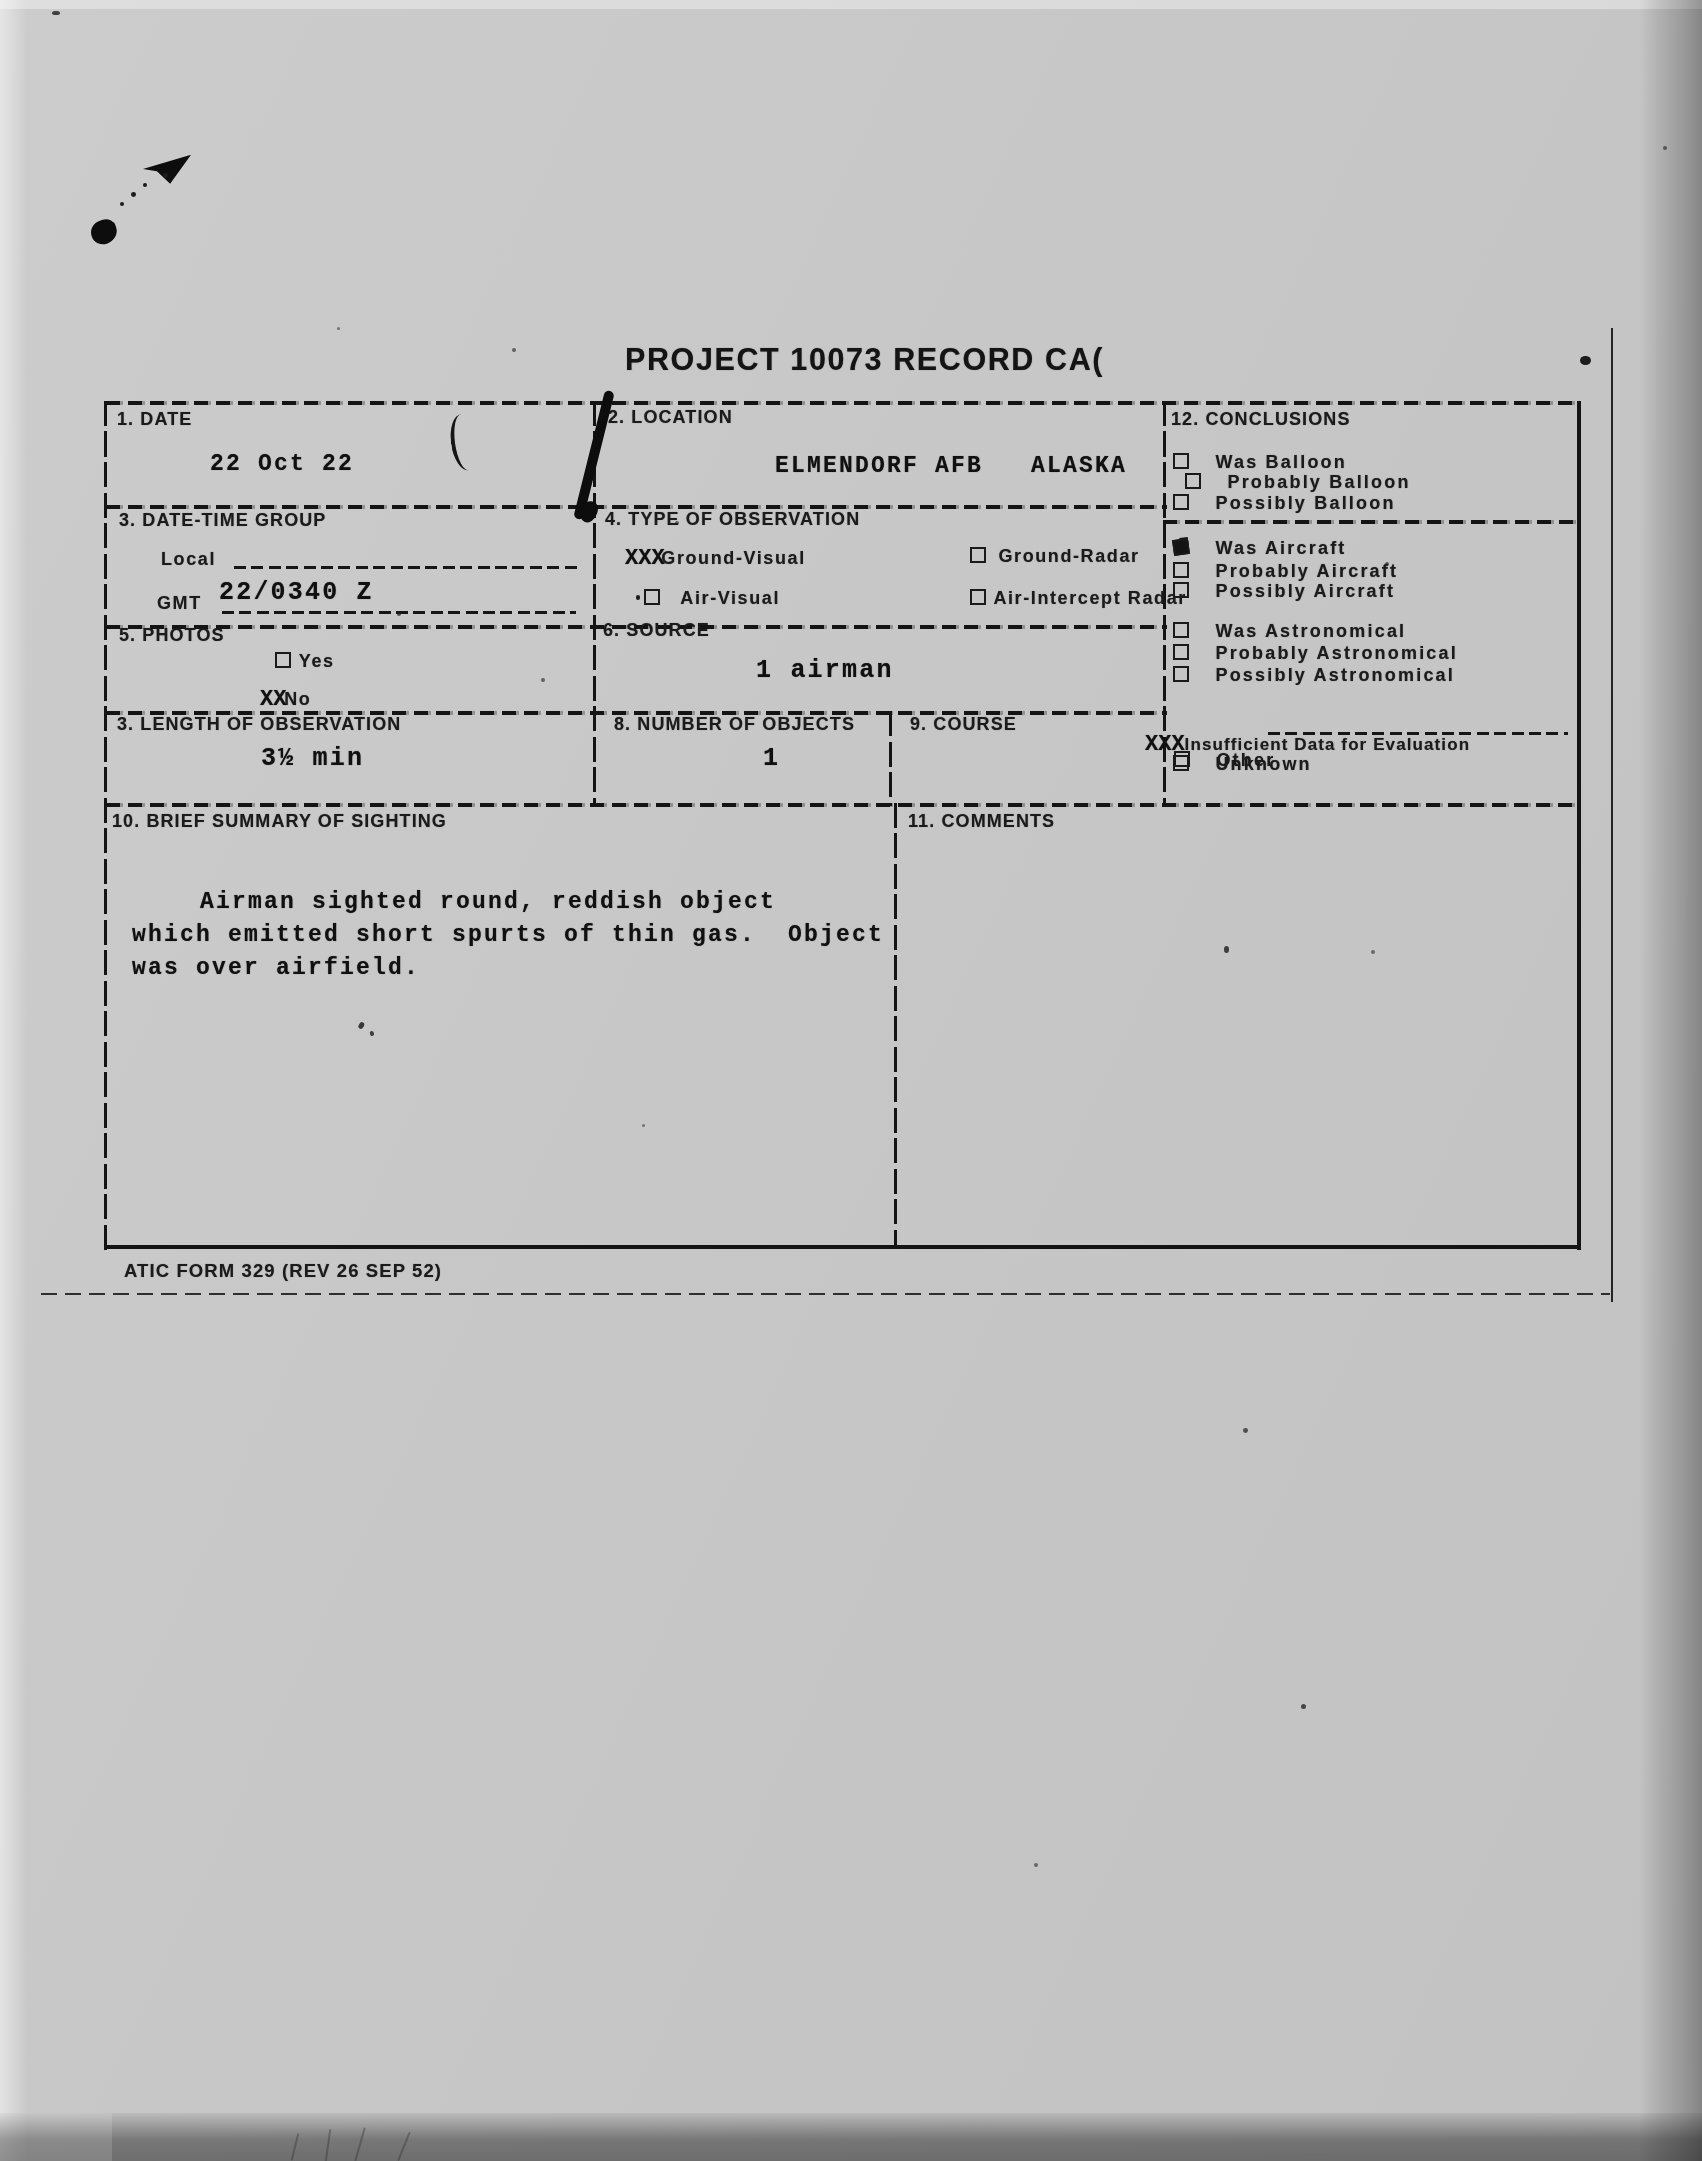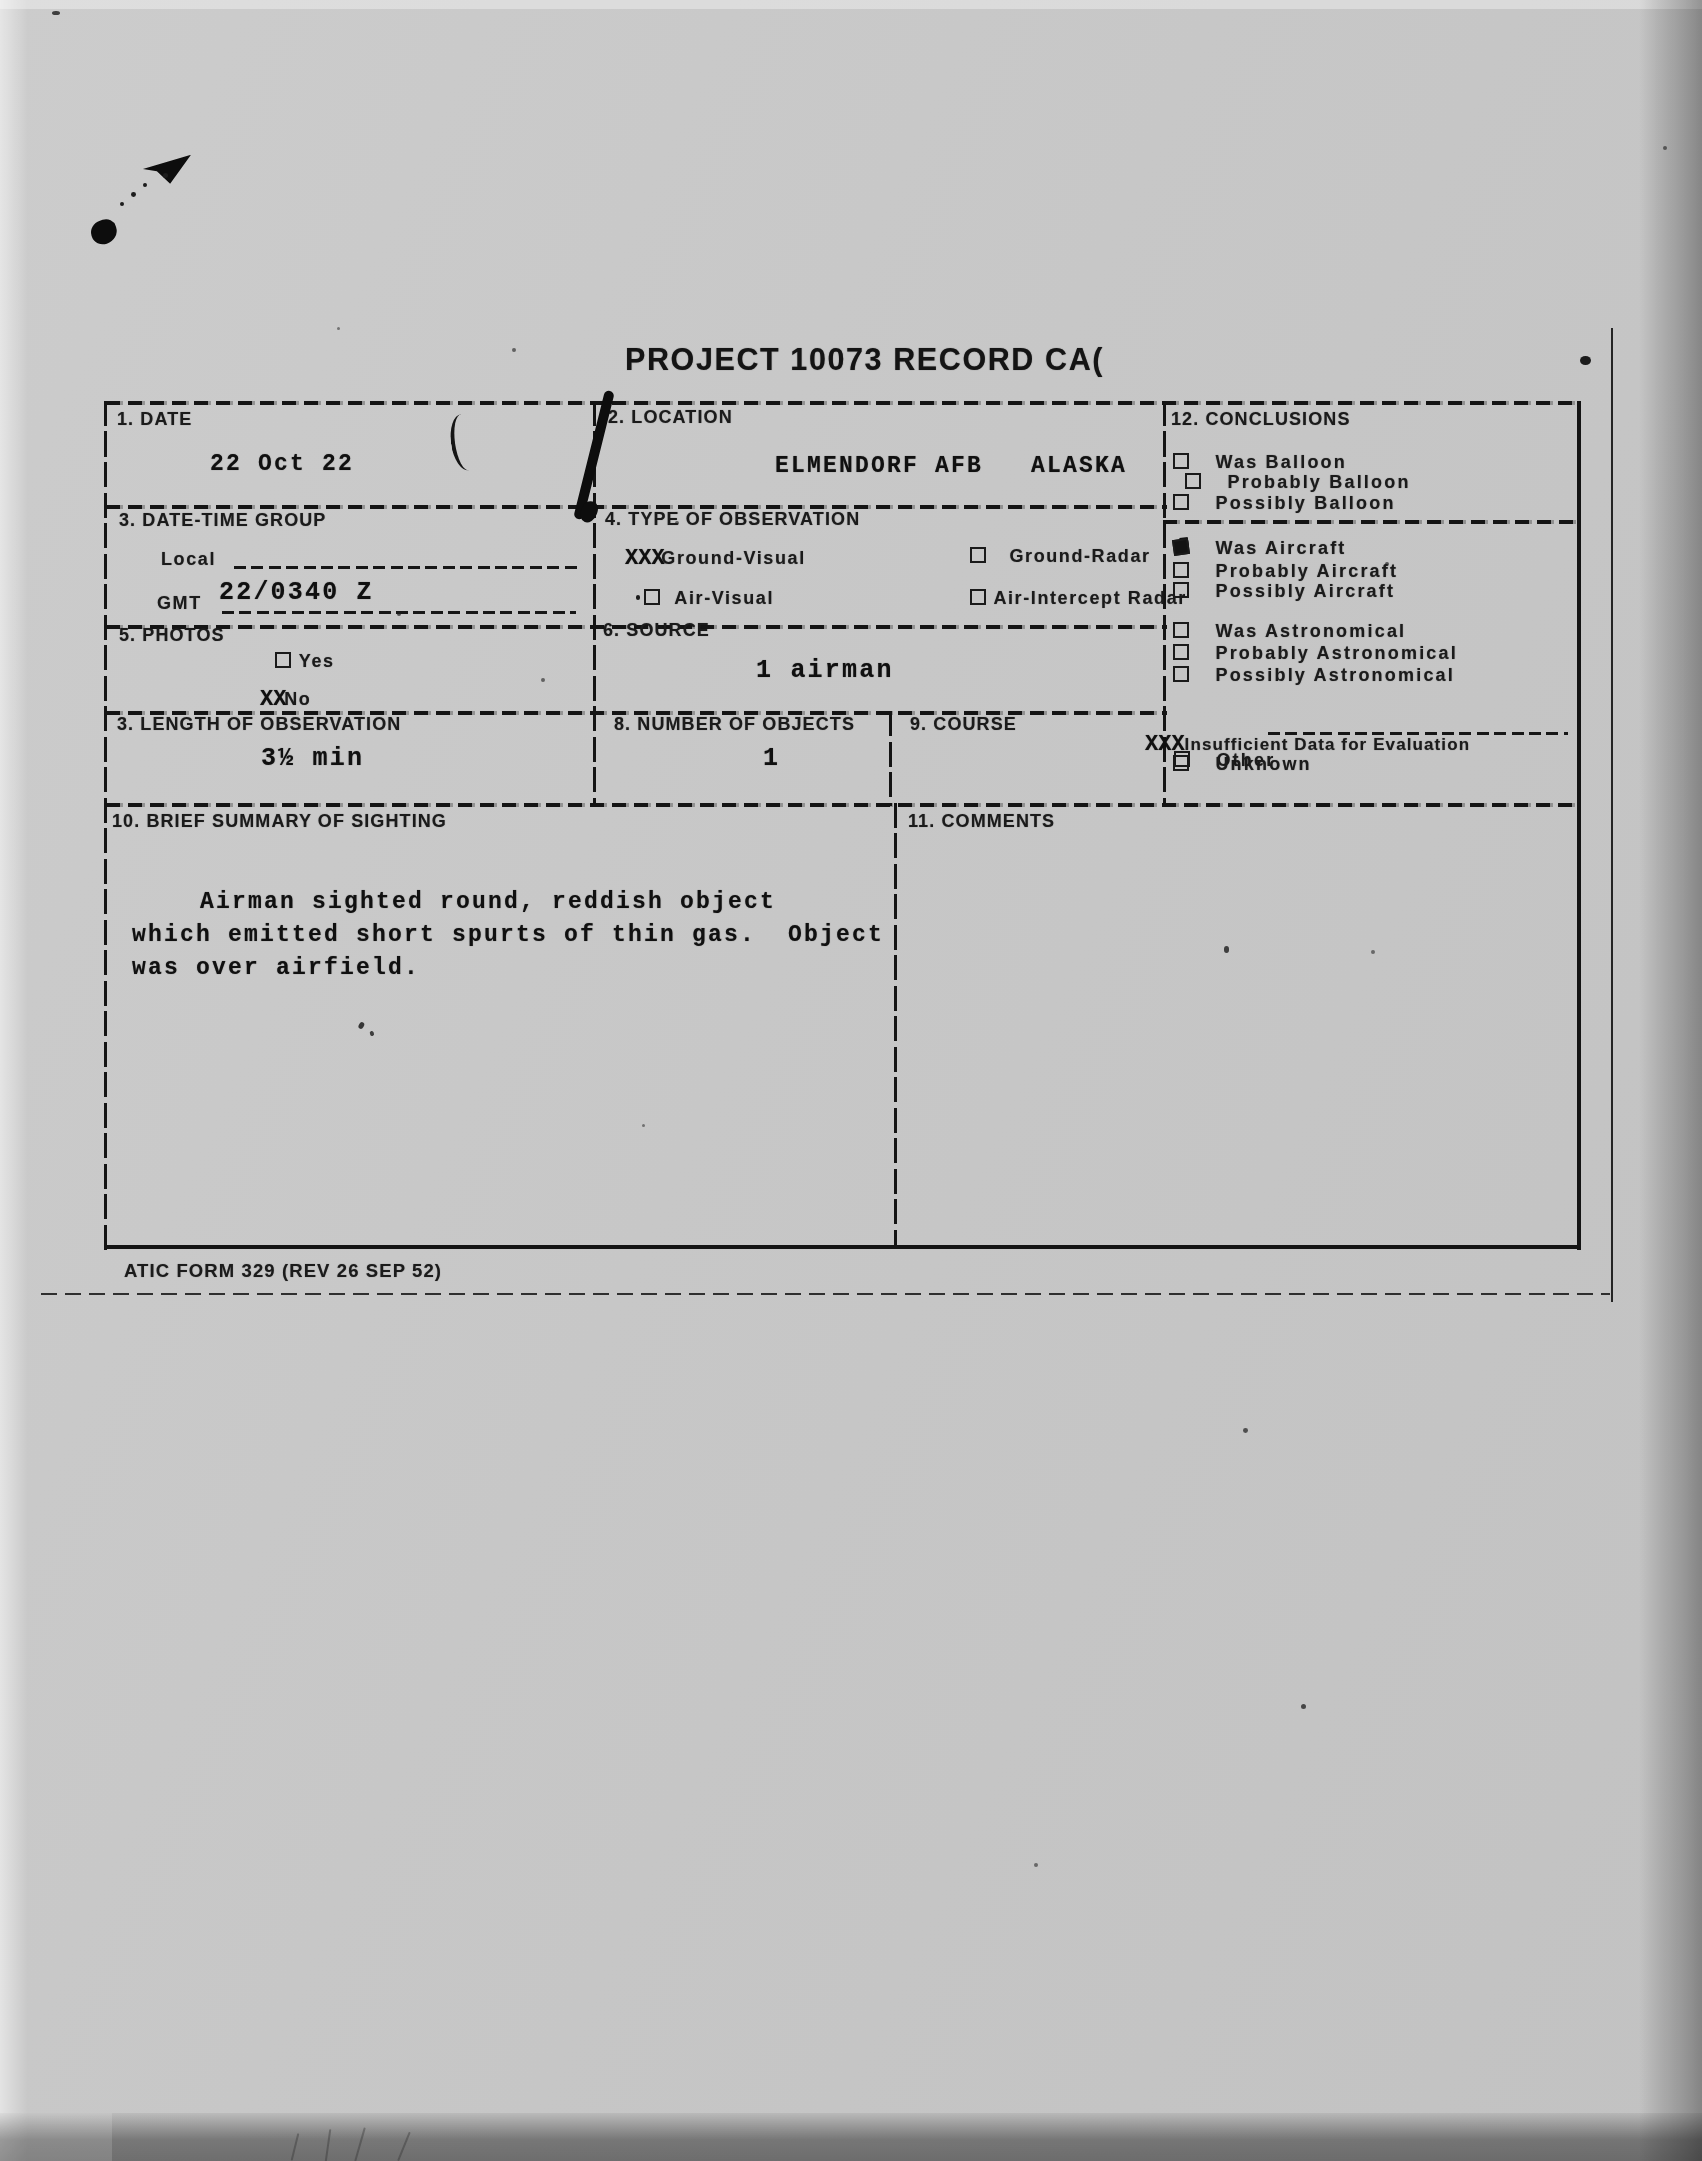--- a/index.html
+++ b/index.html
@@ -162,26 +162,26 @@
   <div class="abs opt" style="left:157px; top:593px;">GMT</div>
   <div class="abs type type-big" style="left:219px; top:578px;">22/0340 Z</div>
   <div class="abs uline" style="left:222px; top:611px; width:354px;"></div>
 
   <div class="abs hdr" style="left:605px; top:509px;">4. TYPE OF OBSERVATION</div>
   <div class="abs" style="left:625px; top:546px;">
     <span class="xxx">XXX</span><span class="opt" style="margin-left:-3.3px;">Ground-Visual</span>
   </div>
   <div class="abs" style="left:970px; top:546px;">
     <span class="cb" style="vertical-align:-1.1px;"></span>
-    <span class="opt" style="margin-left:21px;">Ground-Radar</span>
+    <span class="opt" style="margin-left:10px;">Ground-Radar</span>
   </div>
   <div class="abs" style="left:636px; top:588px;">
     <span class="speck" style="display:inline-block; width:4.4px; height:4.4px; vertical-align:4.4px;"></span>
     <span class="cb" style="vertical-align:-1.1px; margin-left:1.1px;"></span>
-    <span class="opt" style="margin-left:12px;">Air-Visual</span>
+    <span class="opt" style="margin-left:18px;">Air-Visual</span>
   </div>
   <div class="abs" style="left:970px; top:588px;">
     <span class="cb" style="vertical-align:-1.1px;"></span>
     <span class="opt" style="margin-left:5px;">Air-Intercept Radar</span>
   </div>
 
   <div class="abs hdr" style="left:119px; top:625px;">5. PHOTOS</div>
   <div class="abs" style="left:275px; top:651px;">
     <span class="cb" style="vertical-align:-1.1px;"></span>
     <span class="opt" style="margin-left:5.4px;">Yes</span>

